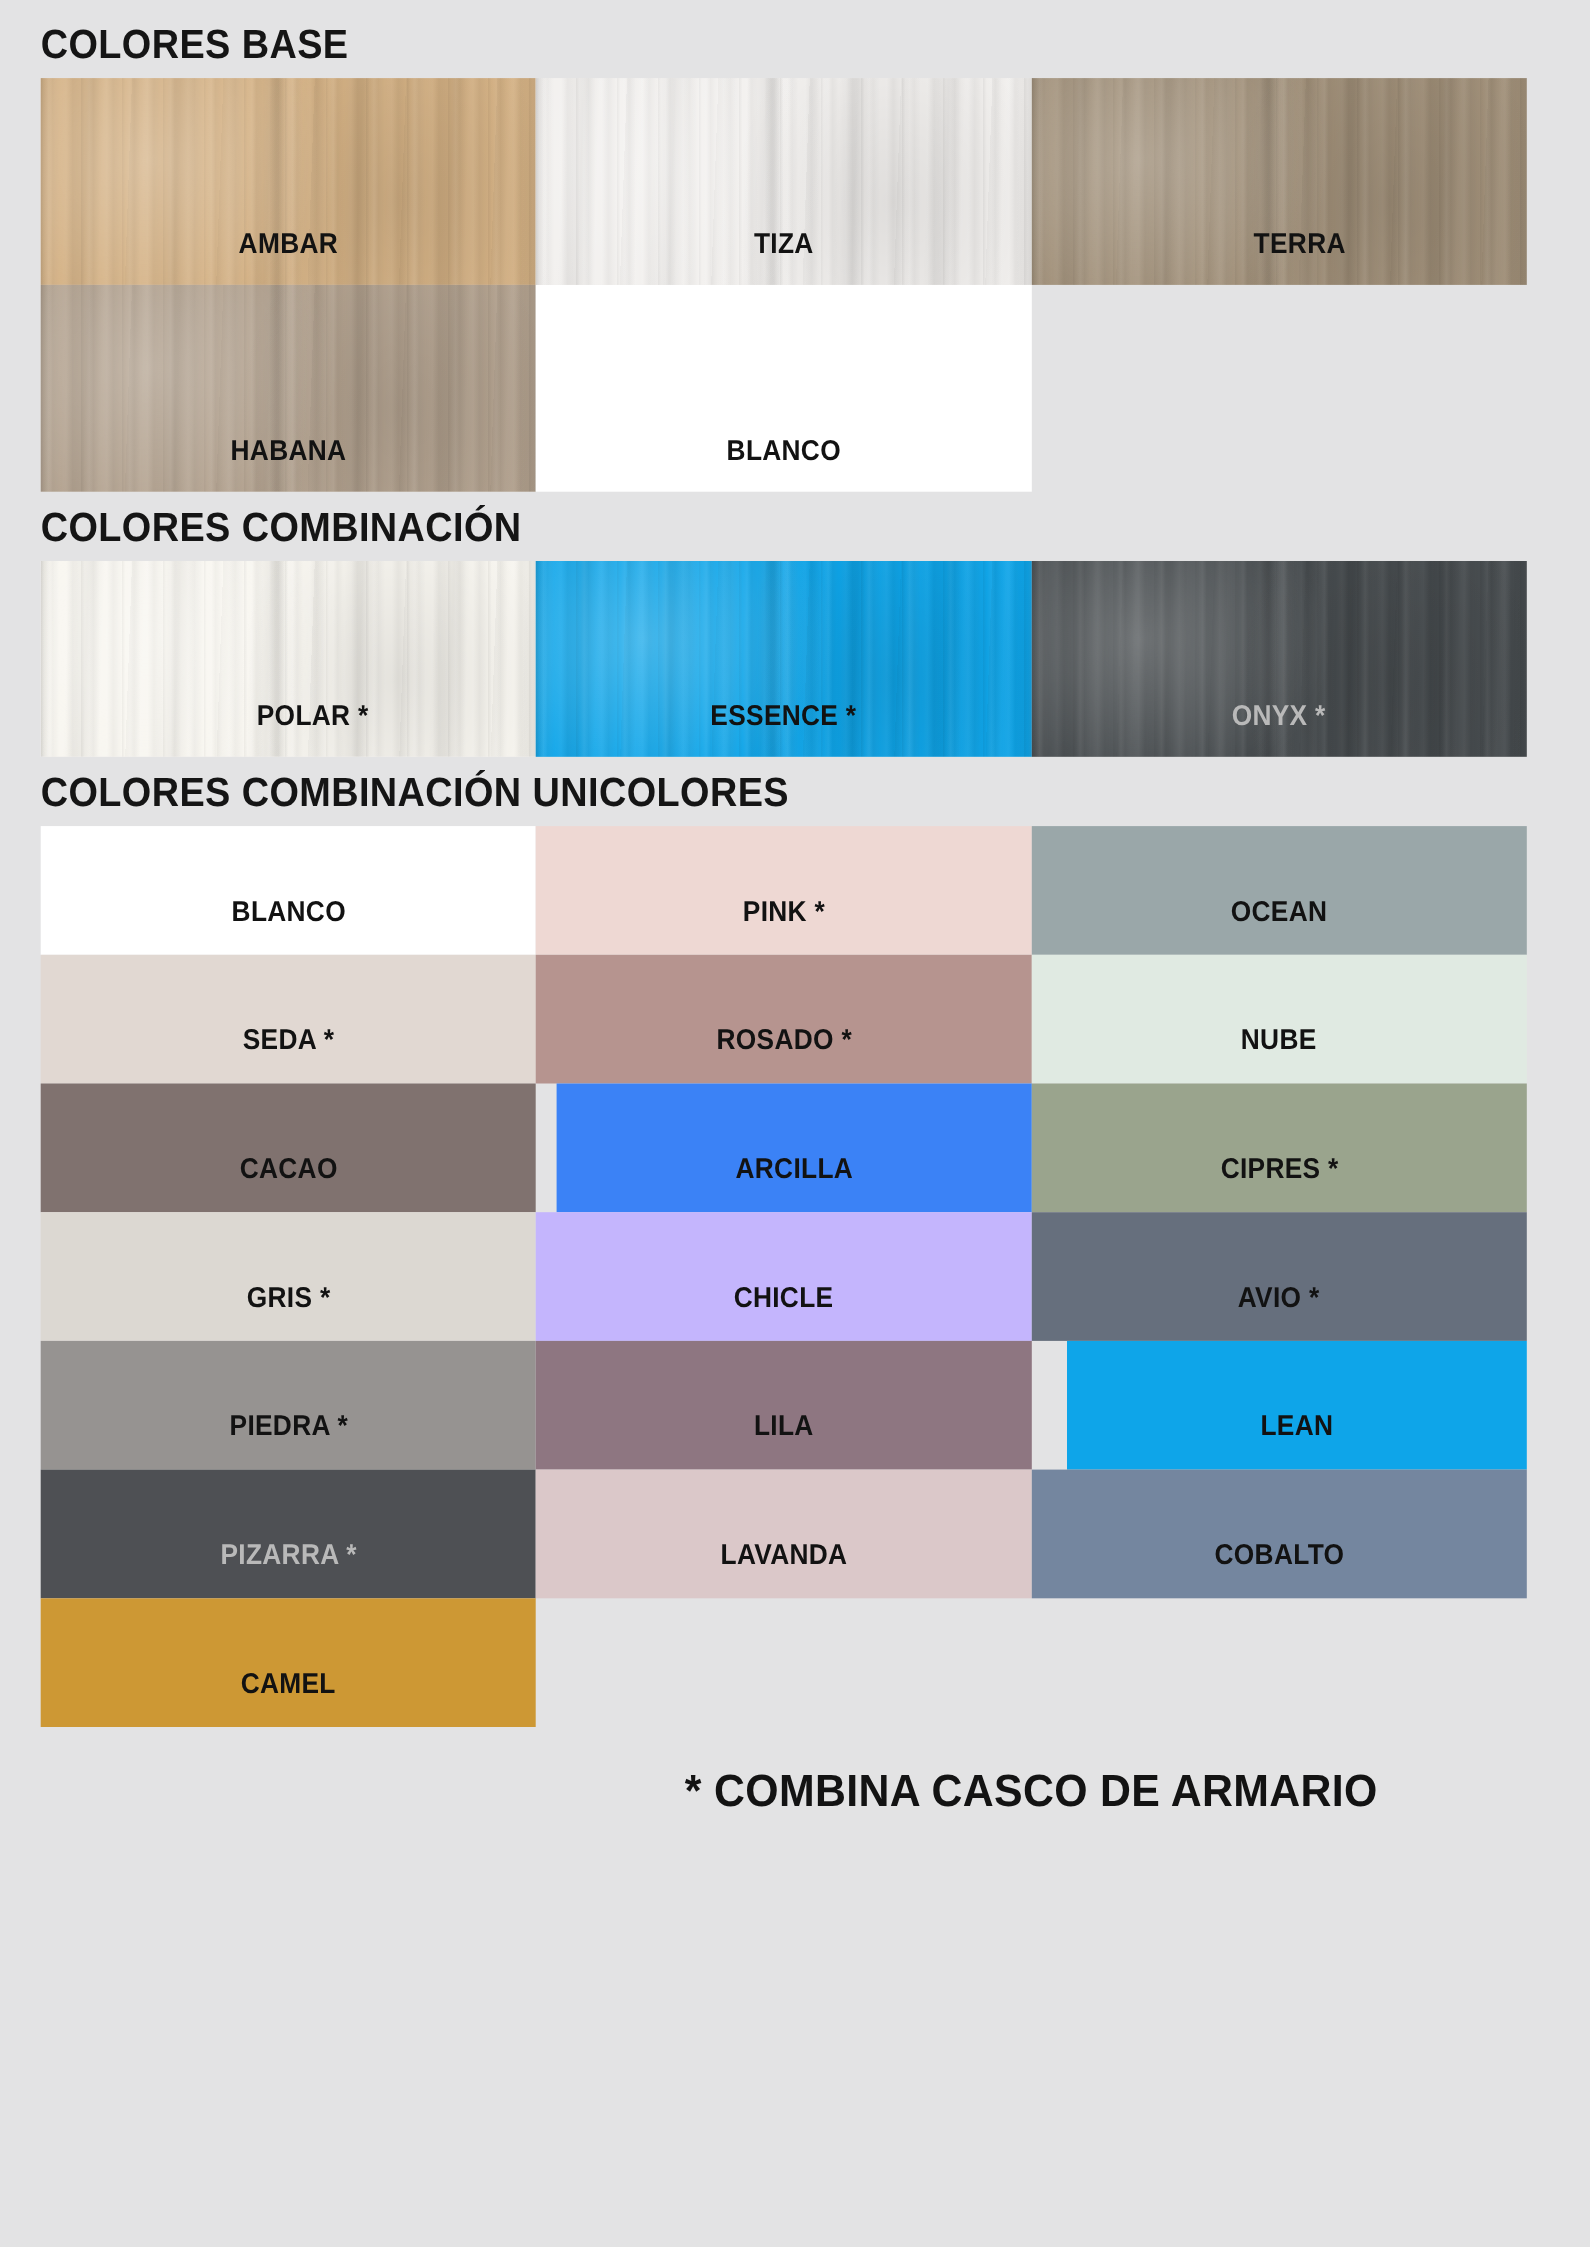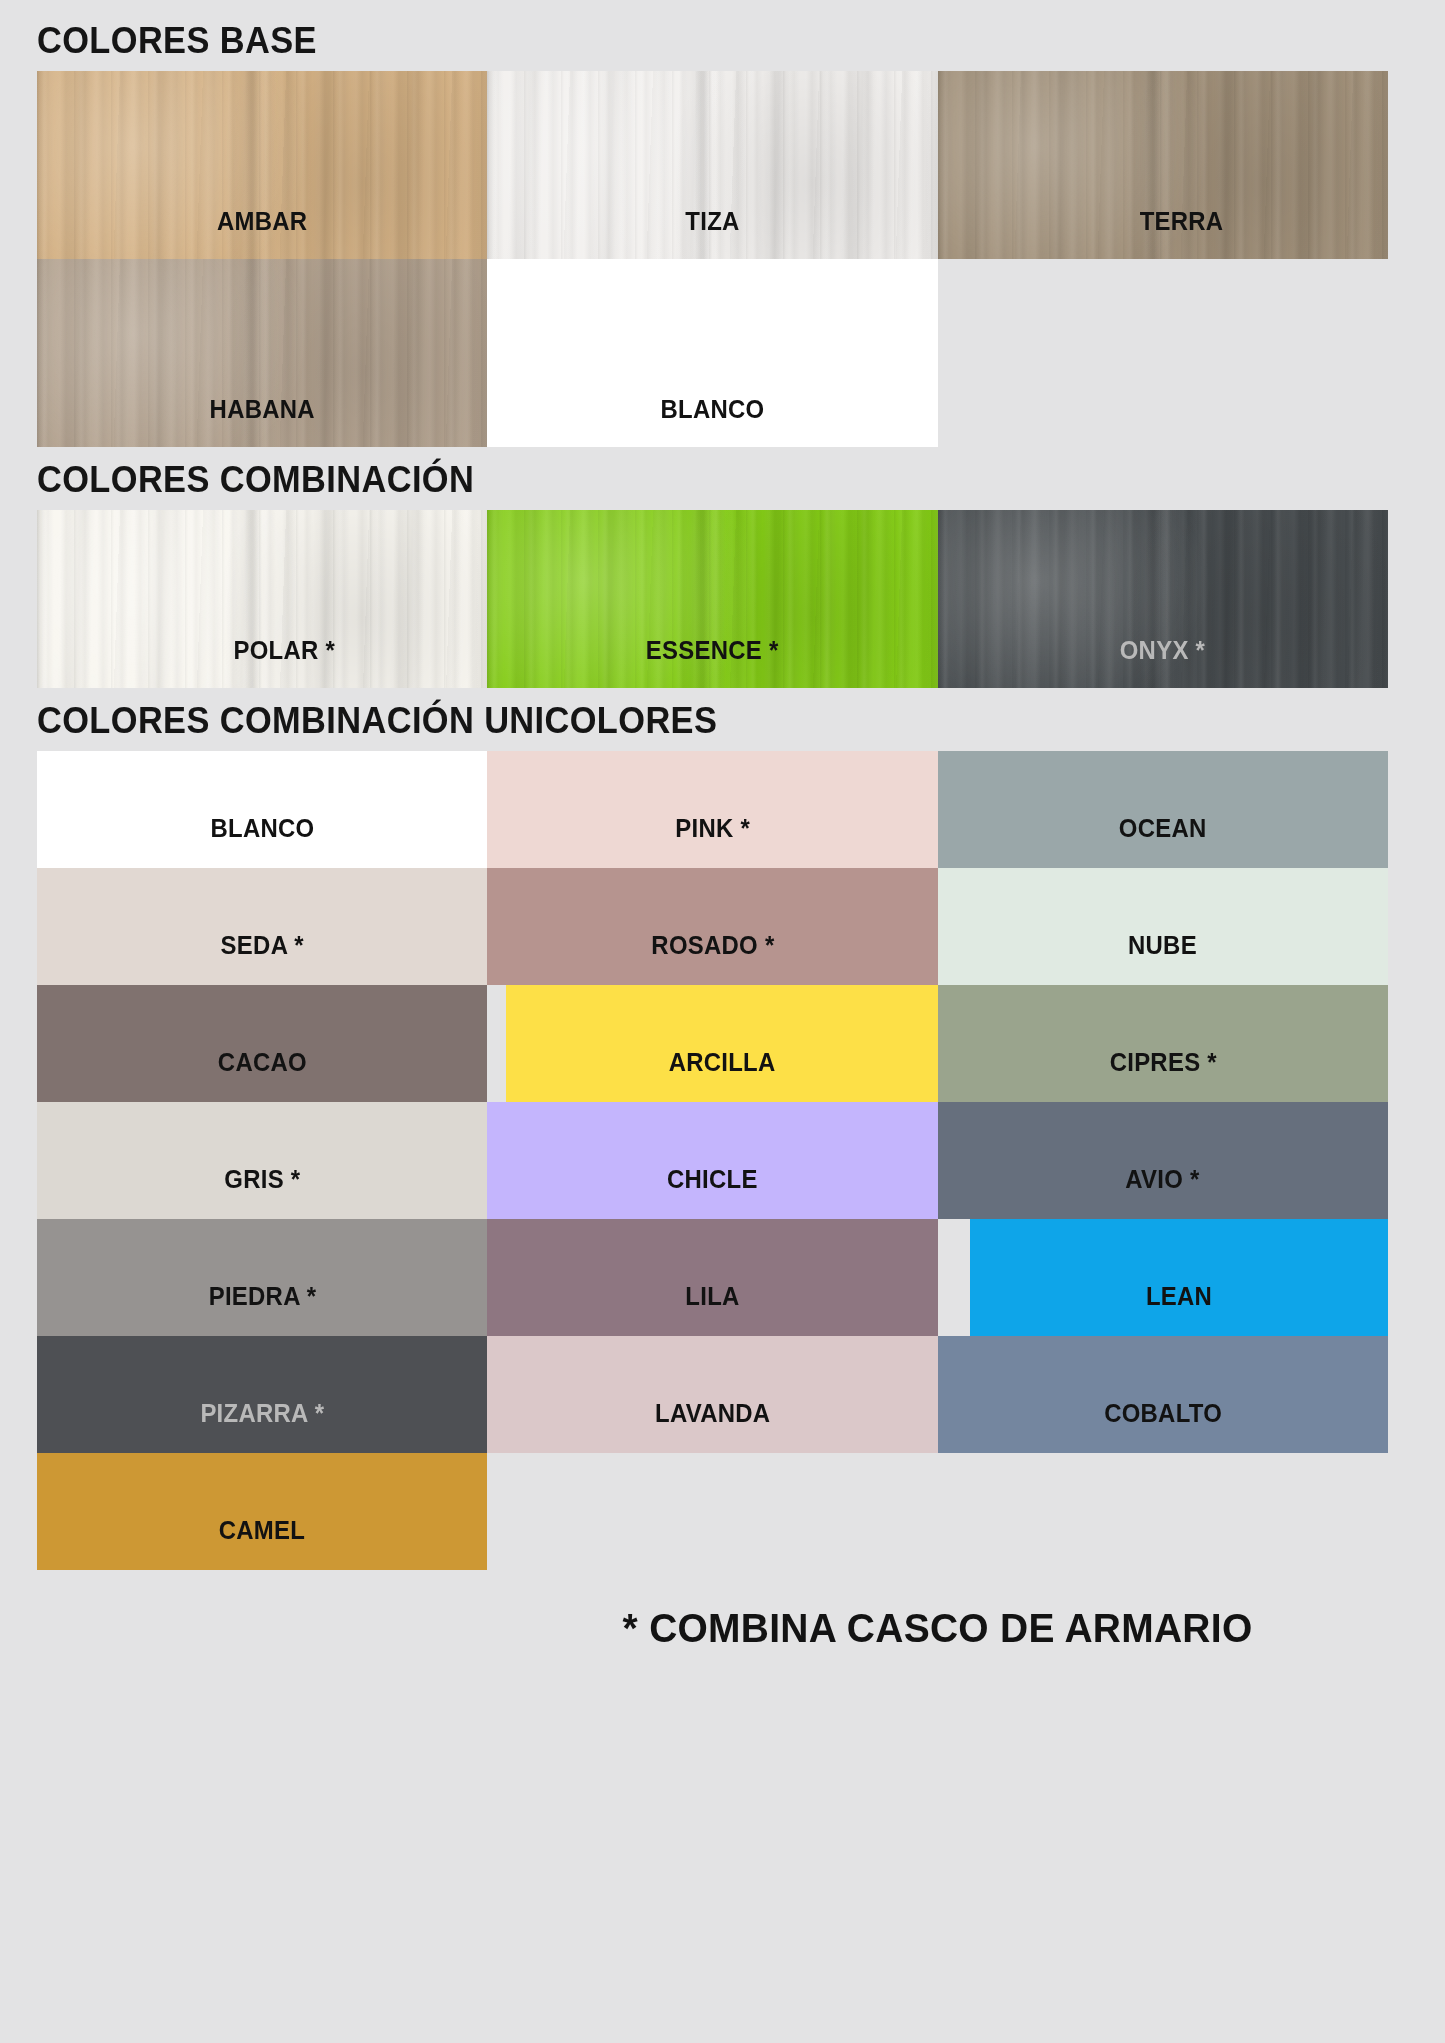--- a/index.html
+++ b/index.html
@@ -188,21 +188,21 @@
   <div class="section-title title-comb">COLORES COMBINACIÓN</div>
 
   <div class="grid comb" id="grid-comb">
       <div class="swatch" style="background: rgb(248, 246, 240); padding-left: 44px;">
         <div class="grain v"></div>
         <div class="grain v2"></div>
         <div class="grain planks"></div>
         <div class="grain soft"></div>
         <span class="label">POLAR *</span>
       </div>
-      <div class="swatch" style="background: #84cc16;">
+      <div class="swatch" style="background: #0ea5e9;">
         <div class="grain v"></div>
         <div class="grain v2"></div>
         <div class="grain planks"></div>
         <div class="grain soft"></div>
         <span class="label">ESSENCE *</span>
       </div>
       <div class="swatch" style="background: rgb(70, 75, 78);">
         <div class="grain v"></div>
         <div class="grain v2"></div>
         <div class="grain planks"></div>
@@ -228,21 +228,21 @@
       </div>
       <div class="swatch" style="background: rgb(182, 148, 143);">
         <span class="label">ROSADO *</span>
       </div>
       <div class="swatch" style="background: rgb(224, 234, 226);">
         <span class="label">NUBE</span>
       </div>
       <div class="swatch" style="background: rgb(128, 114, 111);">
         <span class="label">CACAO</span>
       </div>
-      <div class="swatch" style="background: #fde047; margin-left: 19px;">
+      <div class="swatch" style="background: #3b82f6; margin-left: 19px;">
         <span class="label">ARCILLA</span>
       </div>
       <div class="swatch" style="background: rgb(154, 164, 141);">
         <span class="label">CIPRES *</span>
       </div>
       <div class="swatch" style="background: rgb(220, 216, 210);">
         <span class="label">GRIS *</span>
       </div>
       <div class="swatch" style="background: #c4b5fd;">
         <span class="label">CHICLE</span>

